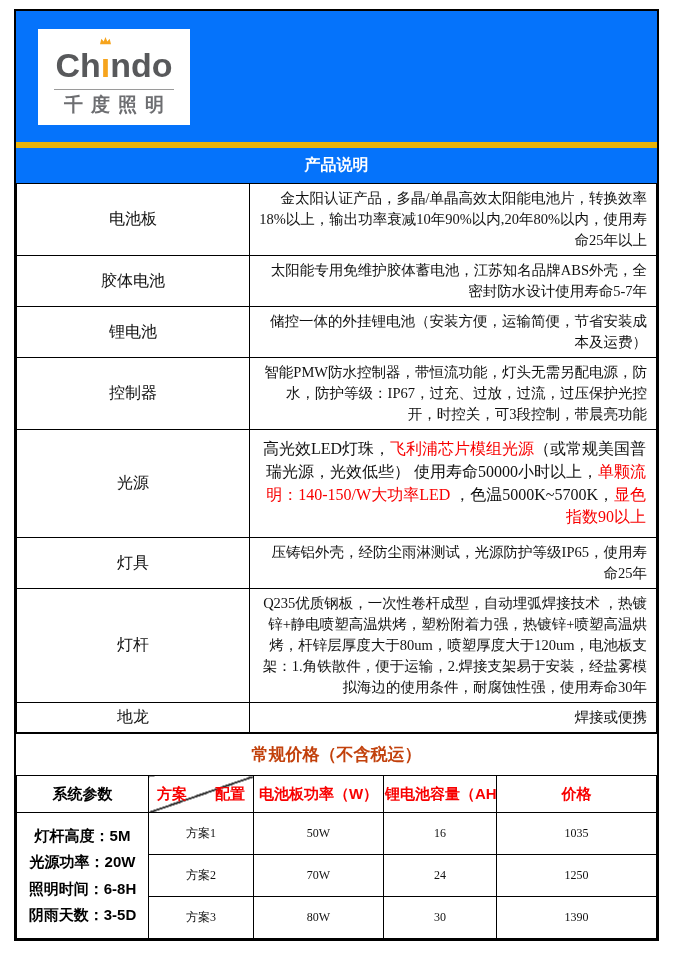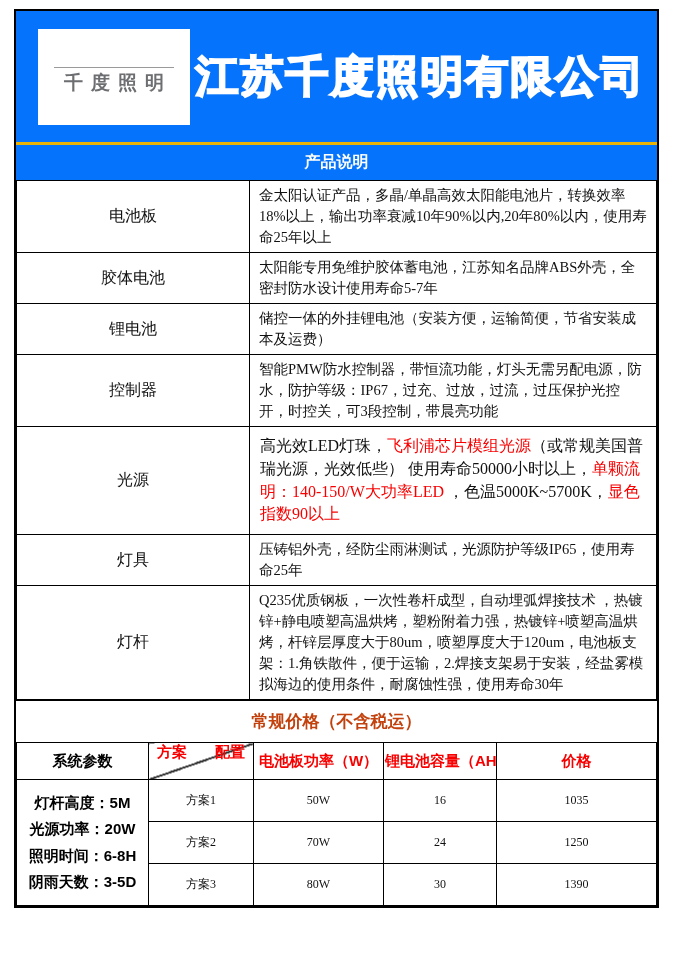--- a/index.html
+++ b/index.html
@@ -37,31 +37,31 @@
     letter-spacing:8px; padding-left:8px; line-height:1.1;
   }
   .company-title {
     flex:1; text-align:center; color:#fff;
     font-family:"Liberation Sans","DejaVu Sans",sans-serif;
     font-weight:bold; font-size:43px; letter-spacing:2px;
     -webkit-text-stroke:2px #fff; padding-right:6px; white-space:nowrap;
   }
   
   .section-bar {
-    height:35px; background:var(--blue,#0573fb); border-top:3px solid #eab308;
+    height:35px; background:var(--blue,#0573fb); border-top:6px solid #eab308;
     color:#fff; font-family:"Liberation Sans","DejaVu Sans",sans-serif;
     font-weight:bold; font-size:16px;
     display:flex; align-items:center; justify-content:center;
   }
   
   table { border-collapse:collapse; table-layout:fixed; width:100%; }
   .spec td { border:1px solid #000; vertical-align:middle; }
   .spec td.label { text-align:center; font-size:16px; }
   .spec td.desc {
-    text-align:left; font-size:14.5px; line-height:1.45; padding:4px 9px;
+    text-align:right; font-size:14.5px; line-height:1.45; padding:4px 9px;
   }
   .spec tr.large td.desc { font-size:16px; line-height:1.42; padding:8px 10px; }
   .spec tr:last-child td { border-bottom:none; }
   .red { color:var(--red,#f80000); }
   
   .price-title {
     border-top:2px solid #000; height:41px;
     display:flex; align-items:center; justify-content:center;
     font-family:"Liberation Sans","DejaVu Sans",sans-serif;
     font-weight:bold; font-size:17px; color:#c2410c;
@@ -78,36 +78,40 @@
     font-family:"Liberation Sans","DejaVu Sans",sans-serif;
     font-weight:bold; font-size:15px; line-height:1.75; color:#000;
   }
   .price th.diag {
     position:relative; padding:0;
     background-image:linear-gradient(to bottom right,
       transparent calc(50% - 1px), #333 calc(50% - 1px),
       #333 calc(50% + 1px), transparent calc(50% + 1px));
   }
   .diag-inner {
-    display:flex; justify-content:space-between; align-items:flex-start;
+    display:flex; justify-content:space-between; align-items:center;
     height:100%; padding:0 8px;
   }
   .price tr:last-child th { border-bottom:none; }
 </style>
 </head>
 <body>
 
 <div class="page">
 
   <div class="header">
     <div class="logo-box">
+      <div class="logo-brand">
+        <span>Ch</span><span class="logo-i"><svg class="crown" viewBox="0 0 13 9">
+              <path d="M0 9 L1.6 2.5 L4.4 5.6 L6.5 0.5 L8.6 5.6 L11.4 2.5 L13 9 Z" fill="#f6a41d"></path>
+            </svg><span>ı</span></span><span>ndo</span>
+      </div>
       <div class="logo-divider"></div>
       <div class="logo-sub">千度照明</div>
     </div>
-    <div class="company-title">江苏千度照明有限公司</div>
   </div>
 
   <div class="section-bar">产品说明</div>
 
   <table class="spec">
     <colgroup>
         <col style="width:233px">
         <col>
       </colgroup>
     <tbody id="spec-body">
@@ -131,20 +135,24 @@
           <td class="label">光源</td>
           <td class="desc"><span>高光效LED灯珠，</span><span class="red">飞利浦芯片模组光源</span><span>（或常规美国普瑞光源，光效低些） 使用寿命50000小时以上，</span><span class="red">单颗流明：140-150/W大功率LED</span><span> ，色温5000K~5700K，</span><span class="red">显色指数90以上</span></td>
         </tr>
         <tr>
           <td class="label">灯具</td>
           <td class="desc"><span>压铸铝外壳，经防尘雨淋测试，光源防护等级IP65，使用寿命25年</span></td>
         </tr>
         <tr>
           <td class="label">灯杆</td>
           <td class="desc"><span>Q235优质钢板，一次性卷杆成型，自动埋弧焊接技术 ，热镀锌+静电喷塑高温烘烤，塑粉附着力强，热镀锌+喷塑高温烘烤，杆锌层厚度大于80um，喷塑厚度大于120um，电池板支架：1.角铁散件，便于运输，2.焊接支架易于安装，经盐雾模拟海边的使用条件，耐腐蚀性强，使用寿命30年</span></td>
+        </tr>
+        <tr>
+          <td class="label">地龙</td>
+          <td class="desc"><span>焊接或便携</span></td>
         </tr>
       </tbody>
   </table>
 
   <div class="price-title">常规价格（不含税运）</div>
 
   <table class="price">
     <colgroup>
       <col style="width:132px">
         <col style="width:105px">

